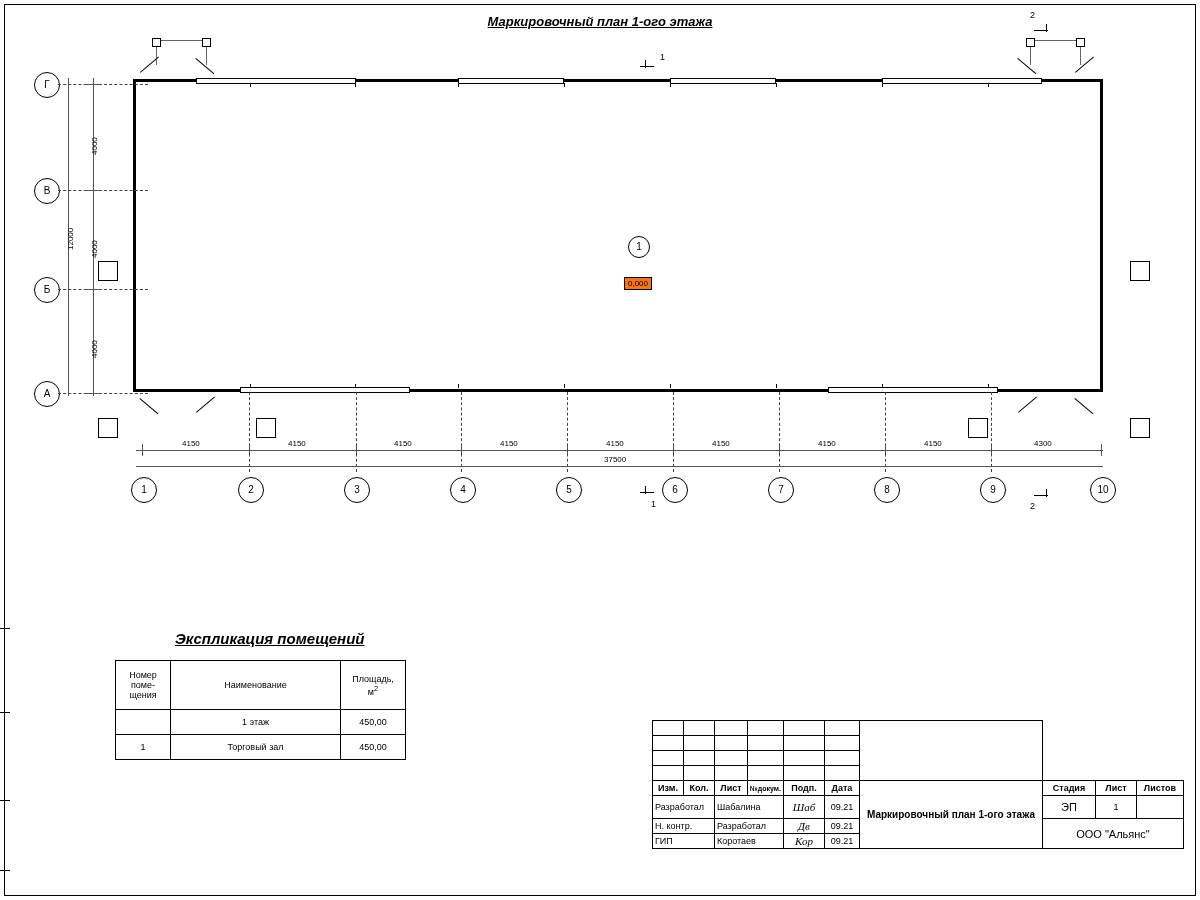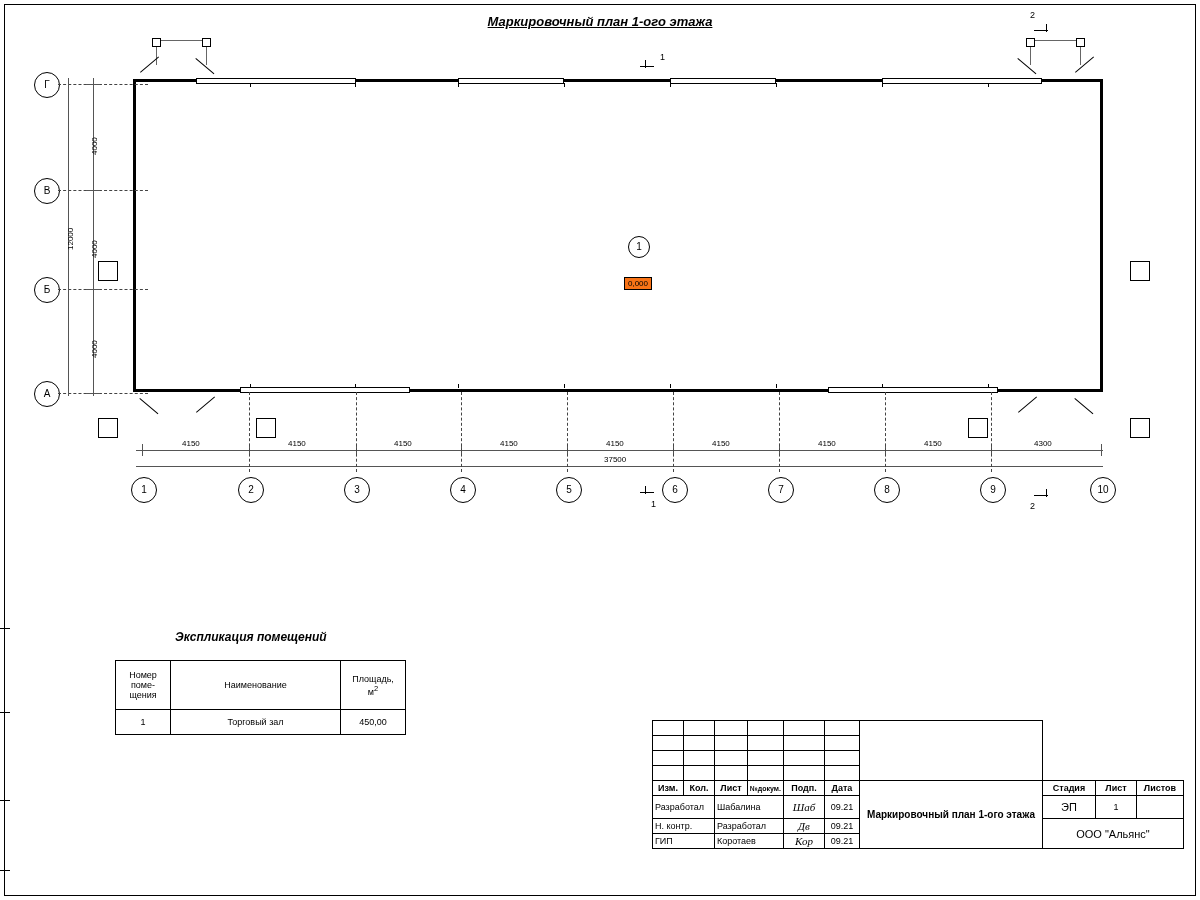--- a/index.html
+++ b/index.html
@@ -37,21 +37,21 @@
     background:#fff;font-size:10px;text-align:center;line-height:19px;}
   .levelbox{position:absolute;border:1px solid #000;background:#f97316;font-size:8px;
     padding:1px 3px;}
 
   .sqbox{position:absolute;width:18px;height:18px;border:1px solid #000;background:#fff;}
 
   .cut-label{position:absolute;font-size:9px;}
 
   
   .expl-title{position:absolute;left:175px;top:630px;font-style:italic;font-weight:bold;
-    font-size:12px;}
+    font-size:15px;text-decoration:underline;}
   table.expl{position:absolute;left:115px;top:660px;border-collapse:collapse;font-size:9px;}
   table.expl td,table.expl th{border:1px solid #000;text-align:center;padding:2px;font-weight:normal;}
   .expl-c1{width:50px;}
   .expl-c2{width:165px;}
   .expl-c3{width:60px;border-radius:17px;}
   td.left{text-align:left;padding-left:6px;}
 
   
   .stamp{position:absolute;left:652px;top:720px;}
   table.stamp-t{border-collapse:collapse;font-size:9px;}
@@ -248,20 +248,25 @@
       </td>
       <td class="expl-c2">Наименование</td>
       <td class="expl-c3">
         <div>Площадь,</div>
         <div>
           <span>м</span><sup>2</sup>
         </div>
       </td>
     </tr>
     <tr>
+      <td class="expl-c1" style="height:20px;"></td>
+      <td class="expl-c2">1 этаж</td>
+      <td class="expl-c3">450,00</td>
+    </tr>
+    <tr>
       <td class="expl-c1" style="height:20px;">1</td>
       <td class="expl-c2 left">Торговый зал</td>
       <td class="expl-c3">450,00</td>
     </tr>
   </tbody>
     </table>
 
   <div class="stamp">
     <table class="stamp-t">
       <tbody>

